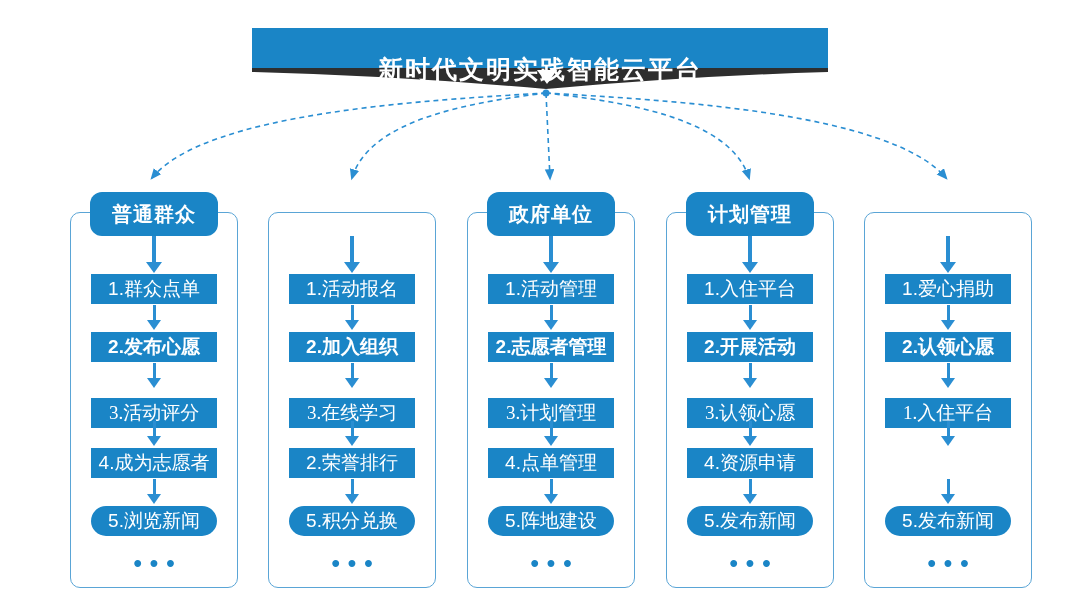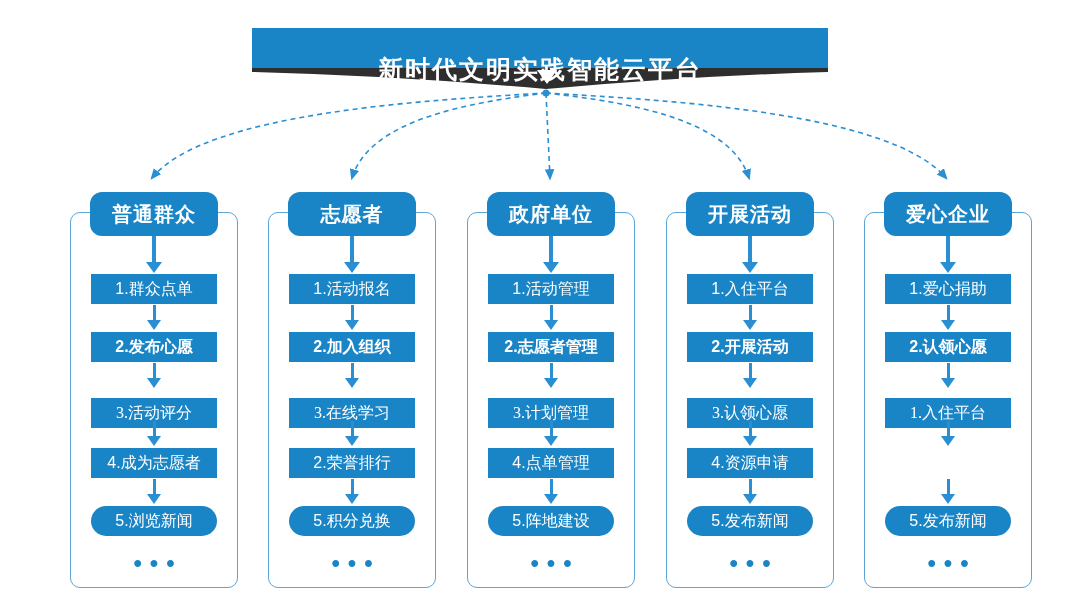--- a/index.html
+++ b/index.html
@@ -32,21 +32,21 @@
     position:absolute;top:0;left:20px;width:128px;height:44px;
     background:var(--primary,#1a85c6);border-radius:12px;
     display:flex;align-items:center;justify-content:center;
   }
   .col-header span{color:#fff;font-size:20px;font-weight:bold;letter-spacing:1px;}
   .step{
     position:absolute;left:21px;width:126px;height:30px;
     background:var(--primary,#1a85c6);
     display:flex;align-items:center;justify-content:center;
   }
-  .step span{color:#fff;font-size:16px;}
+  .step span{color:#fff;font-size:19px;}
   
   .v-arrow{
     position:absolute;left:50%;transform:translateX(-50%);
     display:flex;flex-direction:column;align-items:center;
   }
   .v-arrow .stem{display:block;width:3px;height:15px;background:var(--connector,#2a8ed2);}
   .v-arrow .head{
     display:block;width:0;height:0;
     border-left:7px solid transparent;border-right:7px solid transparent;
     border-top:10px solid var(--connector,#2a8ed2);
@@ -137,23 +137,20 @@
         <i class="head"></i>
       </div>
     <div class="step s4">
         <span>5.浏览新闻</span>
       </div>
     <div class="dots">•••</div>
   </div>
 
   <div class="column col-1">
     <div class="outline"></div>
-    <div class="col-header">
-      <span>志愿者</span>
-    </div>
     <div class="v-arrow big arrow-top">
         <i class="stem"></i>
         <i class="head"></i>
       </div>
     <div class="step s0">
         <span>1.活动报名</span>
       </div>
     <div class="v-arrow a0">
         <i class="stem"></i>
         <i class="head"></i>
@@ -224,21 +221,21 @@
       </div>
     <div class="step s4">
         <span>5.阵地建设</span>
       </div>
     <div class="dots">•••</div>
   </div>
 
   <div class="column col-3">
     <div class="outline"></div>
     <div class="col-header">
-      <span>开展活动</span>
+      <span>计划管理</span>
     </div>
     <div class="v-arrow big arrow-top">
         <i class="stem"></i>
         <i class="head"></i>
       </div>
     <div class="step s0">
         <span>1.入住平台</span>
       </div>
     <div class="v-arrow a0">
         <i class="stem"></i>
@@ -266,23 +263,20 @@
         <i class="head"></i>
       </div>
     <div class="step s4">
         <span>5.发布新闻</span>
       </div>
     <div class="dots">•••</div>
   </div>
 
   <div class="column col-4">
     <div class="outline"></div>
-    <div class="col-header">
-      <span>爱心企业</span>
-    </div>
     <div class="v-arrow big arrow-top">
         <i class="stem"></i>
         <i class="head"></i>
       </div>
     <div class="step s0">
         <span>1.爱心捐助</span>
       </div>
     <div class="v-arrow a0">
         <i class="stem"></i>
         <i class="head"></i>

